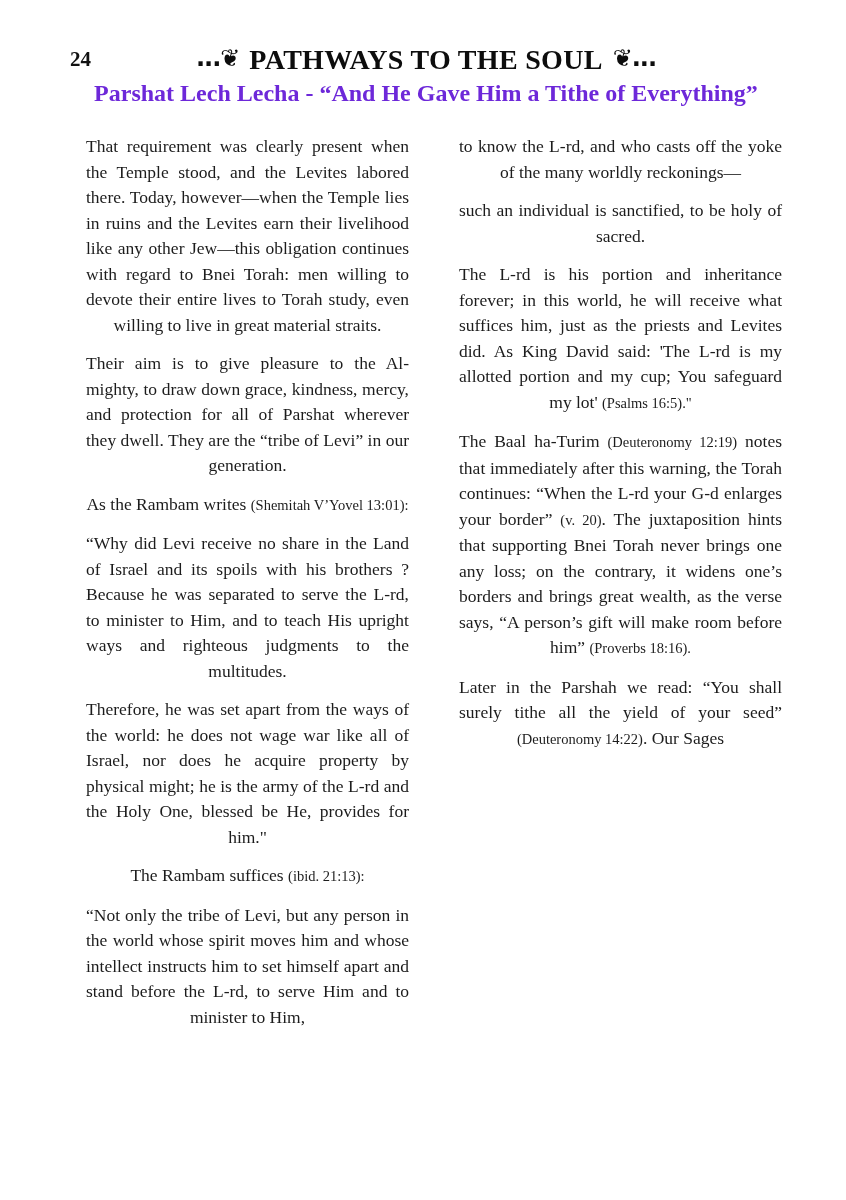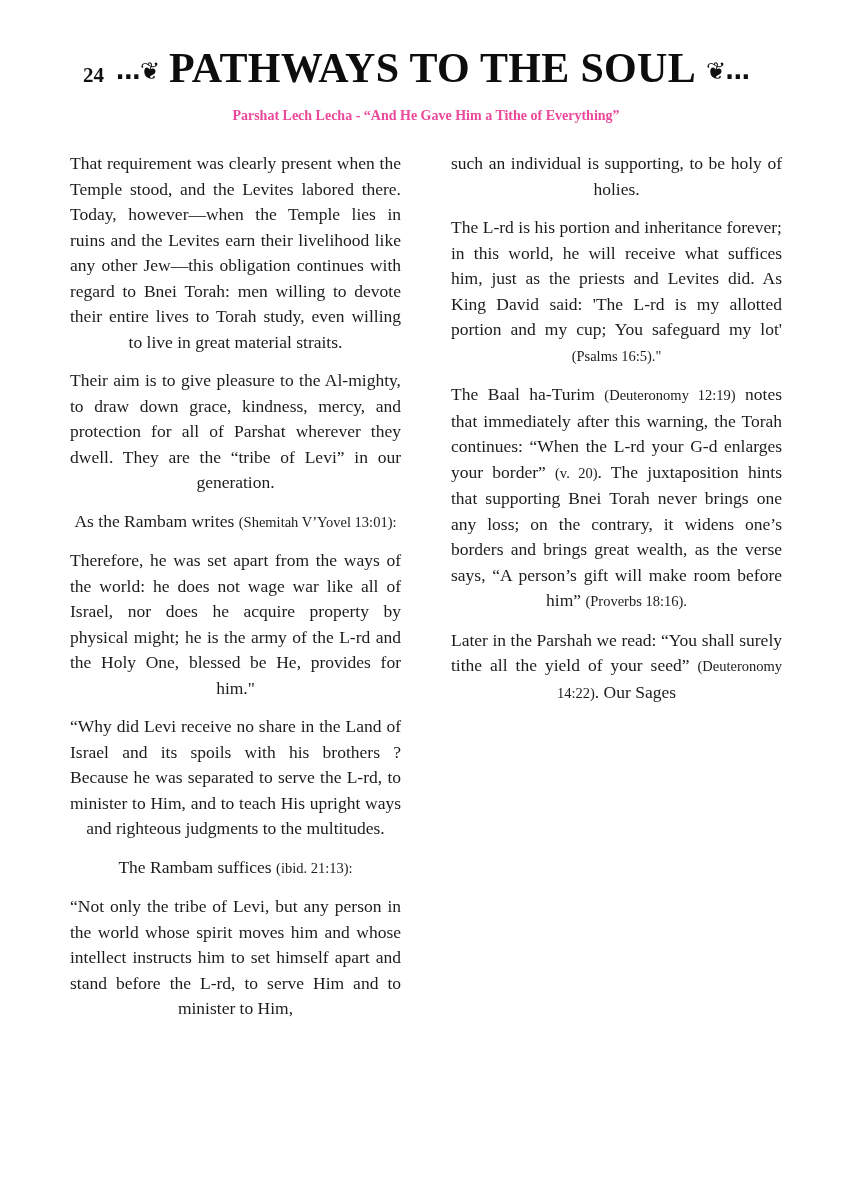--- a/index.html
+++ b/index.html
@@ -13,59 +13,59 @@
     color: #1a1a1a;
     font-family: "Liberation Serif", "DejaVu Serif", serif;
     padding: 44px 64px 0 70px;
     overflow: hidden;
   }
   
   .title-row {
     position: relative;
     text-align: center;
     white-space: nowrap;
-    margin-left: 13px;
   }
   .page-num {
     position: absolute;
     left: 0;
     bottom: 4px;
     font-size: 21px;
     font-weight: bold;
     color: #111;
   }
   .main-title {
     display: inline;
-    font-size: 42px;
+    font-size: 28px;
     font-weight: bold;
     letter-spacing: 0.3px;
     color: #0d0d0d;
   }
   .ornament {
     font-family: "DejaVu Sans", sans-serif;
     font-size: 24px;
     font-weight: bold;
     color: #0d0d0d;
     vertical-align: 3px;
     letter-spacing: -1px;
   }
   .ornament.left { margin-right: 10px; }
   .ornament.right { margin-left: 10px; }
   .subtitle {
-    margin-top: 16px;
+    margin-top: 4px;
     text-align: center;
-    font-size: 14px;
+    font-size: 24px;
     font-weight: bold;
-    color: #ec4899;
+    color: #6d28d9;
   }
   
   .columns {
     display: flex;
     gap: 50px;
     margin-top: 27px;
+    margin-left: 16px;
   }
   .col { width: 336px; }
   .col p {
     font-size: 17.5px;
     line-height: 25.5px;
     text-align: justify;
     text-align-last: center;
     margin-bottom: 13px;
     color: #1c1c1c;
   }
@@ -83,27 +83,28 @@
     </div>
     <h2 class="subtitle">Parshat Lech Lecha - “And He Gave Him a Tithe of Everything”</h2>
   </header>
 
   <main class="columns">
 
     <div class="col">
       <p>That requirement was clearly present when the Temple stood, and the Levites labored there. Today, however—when the Temple lies in ruins and the Levites earn their livelihood like any other Jew—this obligation continues with regard to Bnei Torah: men willing to devote their entire lives to Torah study, even willing to live in great material straits.</p>
       <p>Their aim is to give pleasure to the Al-mighty, to draw down grace, kindness, mercy, and protection for all of Parshat wherever they dwell. They are the “tribe of Levi” in our generation.</p>
       <p><span>As the Rambam writes </span><span class="ref">(Shemitah V’Yovel 13:01):</span></p>
+      <p>“Why did Levi receive no share in the Land of Israel and its spoils with his brothers ? Because he was separated to serve the L-rd, to minister to Him, and to teach His upright ways and righteous judgments to the multitudes.</p>
       <p>Therefore, he was set apart from the ways of the world: he does not wage war like all of Israel, nor does he acquire property by physical might; he is the army of the L-rd and the Holy One, blessed be He, provides for him."</p>
-      <p>“Why did Levi receive no share in the Land of Israel and its spoils with his brothers ? Because he was separated to serve the L-rd, to minister to Him, and to teach His upright ways and righteous judgments to the multitudes.</p>
       <p><span>The Rambam suffices </span><span class="ref">(ibid. 21:13):</span></p>
       <p>“Not only the tribe of Levi, but any person in the world whose spirit moves him and whose intellect instructs him to set himself apart and stand before the L-rd, to serve Him and to minister to Him,</p>
     </div>
 
     <div class="col">
-      <p>such an individual is supporting, to be holy of holies.</p>
+      <p>to know the L-rd, and who casts off the yoke of the many worldly reckonings—</p>
+      <p>such an individual is sanctified, to be holy of sacred.</p>
       <p><span>The L-rd is his portion and inheritance forever; in this world, he will receive what suffices him, just as the priests and Levites did. As King David said: 'The L-rd is my allotted portion and my cup; You safeguard my lot' </span><span class="ref">(Psalms 16:5)."</span></p>
       <p><span>The Baal ha-Turim </span><span class="ref">(Deuteronomy 12:19)</span><span> notes that immediately after this warning, the Torah continues: “When the L-rd your G-d enlarges your border” </span><span class="ref">(v. 20)</span><span>. The juxtaposition hints that supporting Bnei Torah never brings one any loss; on the contrary, it widens one’s borders and brings great wealth, as the verse says, “A person’s gift will make room before him” </span><span class="ref">(Proverbs 18:16).</span></p>
       <p><span>Later in the Parshah we read: “You shall surely tithe all the yield of your seed” </span><span class="ref">(Deuteronomy 14:22)</span><span>. Our Sages</span></p>
     </div>
 
   </main>
 </div>
 
 </body></html>

